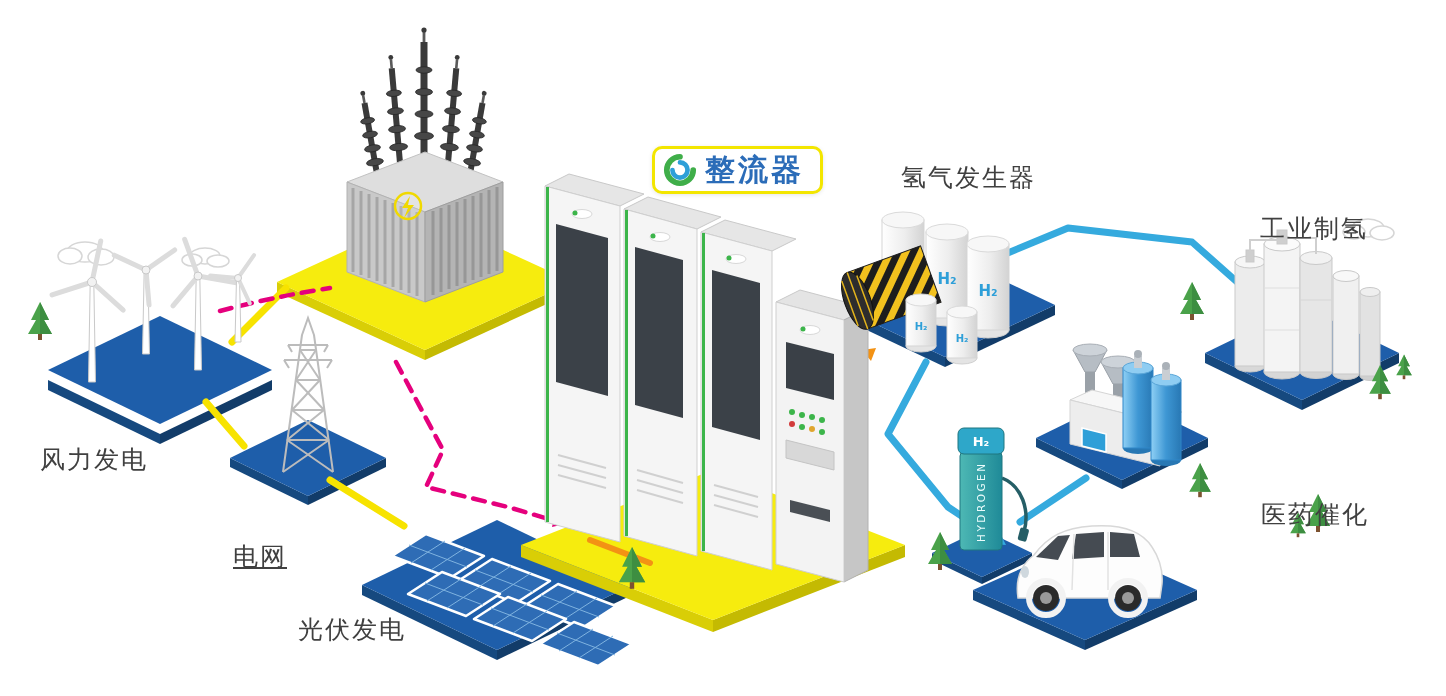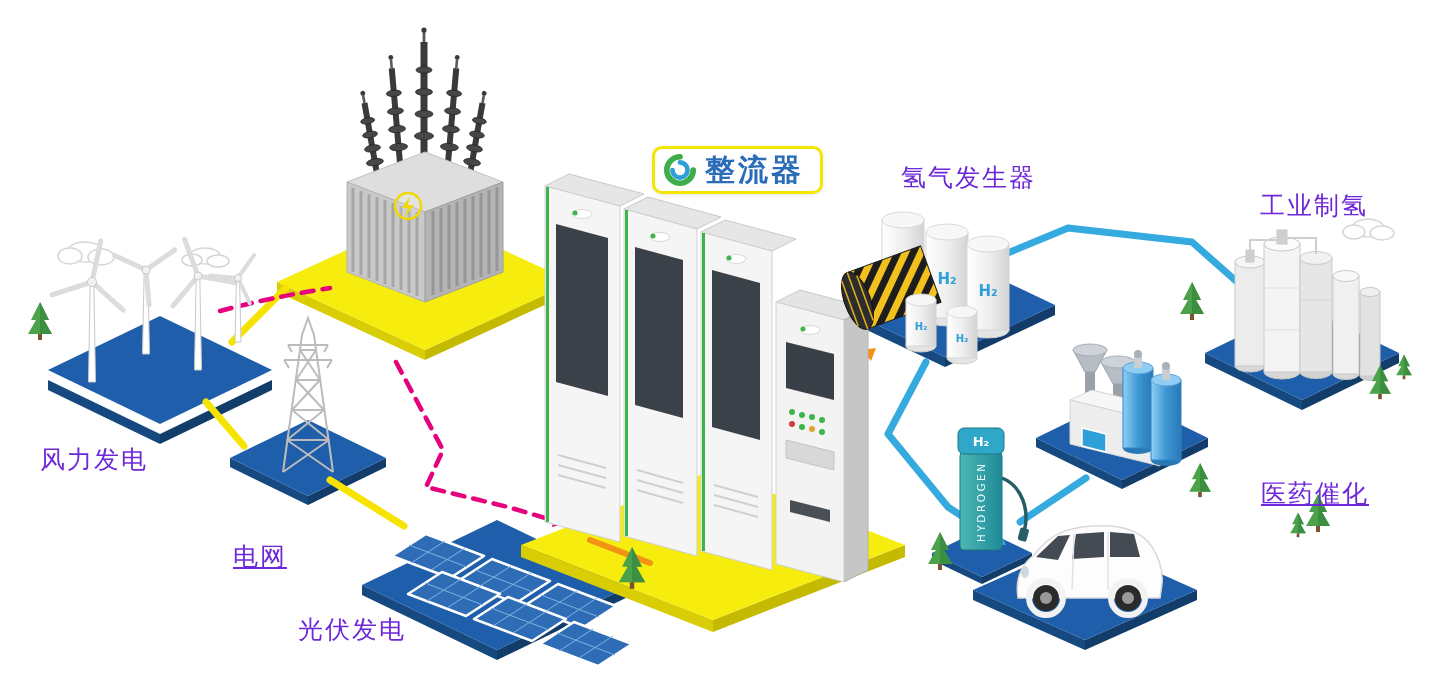--- a/index.html
+++ b/index.html
@@ -1,20 +1,20 @@
 <!DOCTYPE html>
 <html><head>
 <meta charset="utf-8">
 <title>Diagram</title>
 <style>
   html,body{margin:0;padding:0;background:#ffffff;}
   body{font-family:"DejaVu Sans","Liberation Sans",sans-serif;}
   .scene{position:relative;width:1446px;height:696px;background:#ffffff;overflow:hidden;}
   .scene svg.layer{position:absolute;left:0;top:0;}
-  .label{position:absolute;color:#6d28d9;font-size:25px;font-weight:500;letter-spacing:2px;white-space:nowrap;}
+  .label{position:absolute;color:#404040;font-size:25px;font-weight:500;letter-spacing:2px;white-space:nowrap;}
   .badge{position:absolute;display:flex;align-items:center;gap:8px;background:#ffffff;
          border:3px solid #F3E600;border-radius:10px;padding:4px 16px 4px 8px;
          box-shadow:0 1px 4px rgba(0,0,0,0.10);}
   .badge-text{color:#2B6CB8;font-size:30px;font-weight:bold;letter-spacing:3px;line-height:1;}
   .badge-logo{width:34px;height:34px;display:block;}
 </style>
 </head>
 <body>
 
 <div class="scene">
@@ -545,16 +545,16 @@
     <path d="M18 4 a14 14 0 1 0 14 14" fill="none" stroke="#3FAE49" stroke-width="6" stroke-linecap="round"></path>
     <path d="M18 10 a8 8 0 1 1 -8 8" fill="none" stroke="#2E9FD8" stroke-width="5" stroke-linecap="round"></path>
   </svg>
   <span class="badge-text">整流器</span>
 </div>
 
 <div class="label" style="left:40px;top:443px;font-family:Liberation Serif, serif;">风力发电</div>
 <div class="label" style="left:233px;top:540px;text-decoration:underline;">电网</div>
 <div class="label" style="left:298px;top:613px;">光伏发电</div>
 <div class="label" style="left:901px;top:161px;">氢气发生器</div>
-<div class="label" style="left:1260px;top:189px;">工业制氢</div>
-<div class="label" style="left:1261px;top:477px;text-decoration:underline;">医药催化</div>
+<div class="label" style="left:1260px;top:212px;">工业制氢</div>
+<div class="label" style="left:1261px;top:498px;">医药催化</div>
 
 </div>
 
 </body></html>

